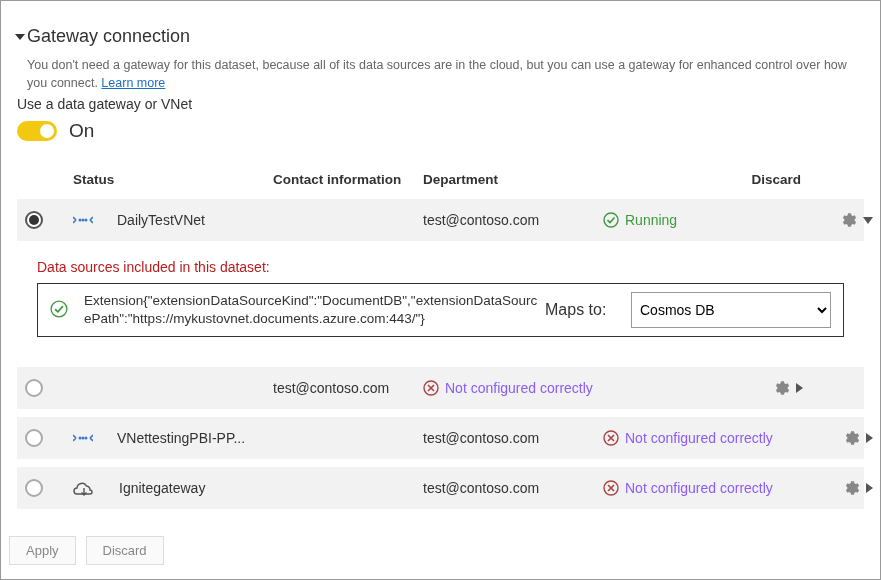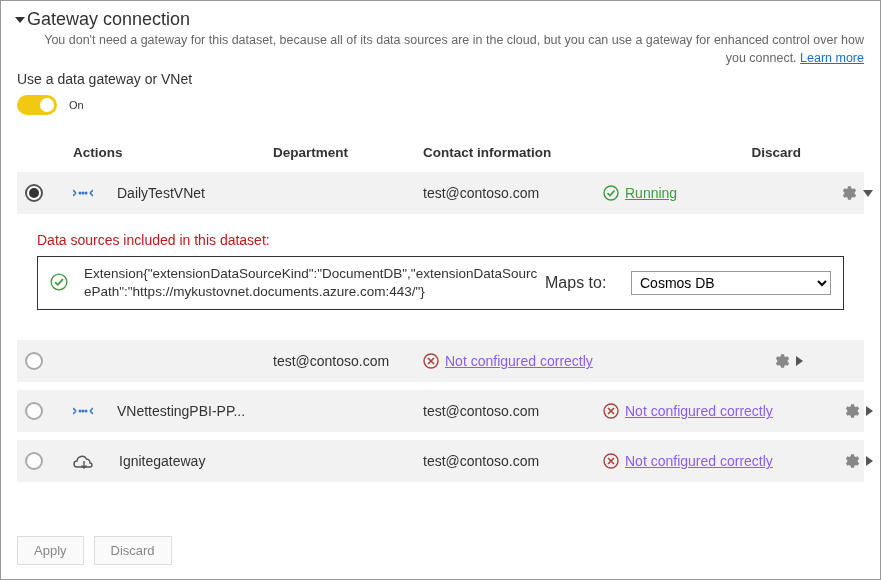--- a/index.html
+++ b/index.html
@@ -7,21 +7,21 @@
     margin: 0;
     font-family: "Segoe UI", Arial, sans-serif;
     font-size: 13px;
     color: #333;
     background: #fff;
   }
   .panel {
     width: 881px;
     height: 580px;
     border: 1px solid #999;
-    padding: 8px 16px 16px 16px;
+    padding: 25px 16px 16px 16px;
     position: relative;
   }
   .section-header {
     display: flex;
     align-items: center;
     gap: 4px;
     margin-bottom: 2px;
   }
   .triangle {
     width: 0; height: 0;
@@ -31,40 +31,39 @@
     transform: rotate(90deg);
   }
   .section-title {
     font-size: 18px;
     color: #333;
     font-weight: 400;
   }
   .desc {
     color: #666;
     font-size: 12.5px;
-    margin: 2px 0 2px 10px;
+    margin: 10px 0 2px 10px;
     line-height: 1.4;
-    text-align: right;
   }
   .link { color: #1a6fc9; text-decoration: underline; cursor: pointer; }
   .subtitle {
     font-size: 14px;
     margin: 4px 0 8px 0;
     color: #333;
   }
   .toggle-row { display: flex; align-items: center; gap: 12px; margin-bottom: 18px; }
   .toggle {
     width: 40px; height: 20px; background: #f2c811;
     border-radius: 10px; position: relative; cursor: pointer;
   }
   .toggle .knob {
     width: 14px; height: 14px; background: #fff; border-radius: 50%;
     position: absolute; top: 3px; right: 3px;
   }
-  .toggle-label { font-size: 11px; color: #333; }
+  .toggle-label { font-size: 19px; color: #333; }
 
   .table-head {
     display: grid;
     grid-template-columns: 48px 200px 150px 180px 200px 70px;
     padding: 12px 8px;
     font-weight: 600;
     font-size: 13.5px;
     color: #333;
   }
   .row {
@@ -83,21 +82,21 @@
   }
   .radio.checked::after {
     content: ""; width: 10px; height: 10px; background: #333; border-radius: 50%;
     position: absolute; top: 2px; left: 2px;
   }
   .radio.unchecked { border-color: #aaa; }
 
   .gw-name { display: flex; align-items: center; gap: 24px; color: #333; }
   .gw-name svg { flex: none; }
 
-  .status { display: flex; align-items: flex-start; gap: 6px; text-decoration: underline; }
+  .status { display: flex; align-items: flex-start; gap: 6px; }
   .status.running { color: #3f9a3f; }
   .status.error { color: #8b5cf6; }
 
   .actions { display: flex; align-items: center; gap: 6px; justify-content: flex-end; }
 
   .gear { width: 18px; height: 18px; color: #777; cursor: pointer; }
   .caret-down { width: 0; height: 0; border-left: 5px solid transparent; border-right: 5px solid transparent; border-top: 7px solid #555; cursor: pointer; }
   .caret-right { width: 0; height: 0; border-top: 5px solid transparent; border-bottom: 5px solid transparent; border-left: 7px solid #555; cursor: pointer; }
 
   .included-box {
@@ -110,28 +109,28 @@
     border: 1px solid #333;
     padding: 8px 12px;
     display: grid;
     grid-template-columns: 28px 1fr 80px 200px;
     align-items: center;
     gap: 6px;
   }
   .mapping-text { font-size: 13.5px; color: #333; line-height: 1.35; word-break: break-word; }
   .maps-to-label { text-align: left; font-size: 16px; color: #333; padding-right: 6px; }
   .select-wrap select {
-    width: 100%; height: 24px; font-size: 14px; border: 1px solid #999; background: #fff;
+    width: 100%; height: 36px; font-size: 14px; border: 1px solid #999; background: #fff;
     padding: 2px 4px;
   }
   .green-check { color: #3f9a3f; }
 
   .footer-buttons {
     position: absolute;
-    bottom: 14px; left: 16px;
+    bottom: 14px; left: 8px;
     display: flex; gap: 10px;
   }
   .btn {
     font-size: 13px; color: #888; background: #fafafa;
     border: 1px solid #ddd; padding: 6px 16px; cursor: not-allowed;
   }
   .col-actions { text-align: right; padding-right: 2px; }
 </style>
 </head>
 <body>
@@ -151,23 +150,23 @@
 
   <div class="toggle-row">
     <div class="toggle">
       <div class="knob"></div>
     </div>
     <span class="toggle-label">On</span>
   </div>
 
   <div class="table-head">
     <div></div>
-    <div>Actions</div>
+    <div>Status</div>
+    <div>Contact information</div>
     <div>Department</div>
-    <div>Contact information</div>
     <div class="col-actions">Discard</div>
   </div>
 
   <div class="row dim-top">
     <div>
         <div class="radio checked"></div>
       </div>
     <div class="gw-name">
       <svg width="20" height="14" viewBox="0 0 20 14">
           <path d="M3 7 L0 4 M3 7 L0 10 M17 7 L20 4 M17 7 L20 10" stroke="#3a79c7" stroke-width="1.6" fill="none"></path>

